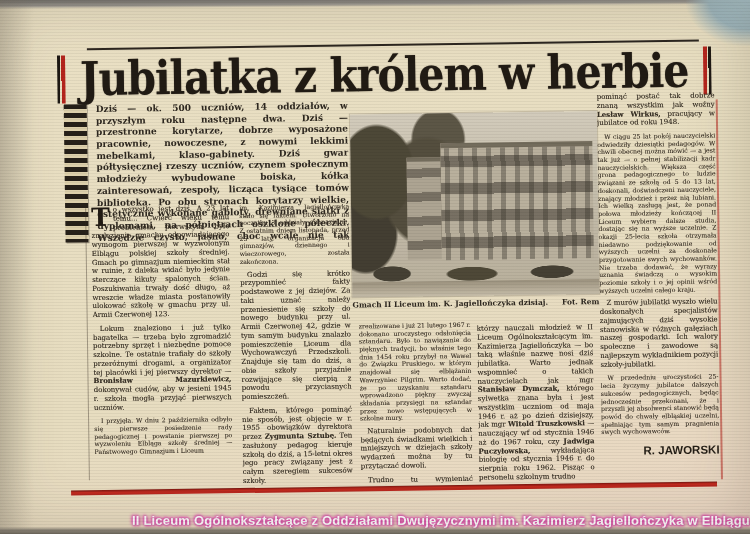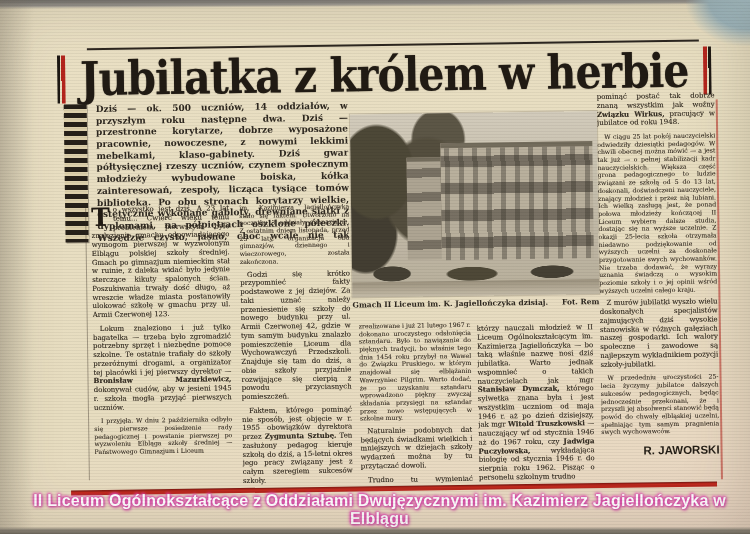--- a/index.html
+++ b/index.html
@@ -85,22 +85,22 @@
   .dropcap{float:left;font-size:25px;line-height:.85;font-weight:bold;margin:1px 3px 0 0;color:#211b14;}
   .colrule{position:absolute;width:1px;background:rgba(56,46,34,.4);}
   .rule-l{left:34px;top:170px;height:272px;}
   .rule-r{right:2px;top:70px;height:380px;width:2px;background:rgba(181,37,29,.55);}
   .signature{position:absolute;left:547px;top:414px;width:118px;text-align:right;
     font-family:"Liberation Sans",sans-serif;font-weight:bold;font-size:11.5px;color:#241e16;}
   .red-bottom-line{position:absolute;left:16px;top:452px;width:646px;height:5px;
     background:linear-gradient(to bottom,#7a1610,#c22a1f 45%,#b5251d);}
 
   
-  .overlay-caption{position:absolute;left:9px;right:0;bottom:6px;text-align:center;
-    font-family:"Liberation Sans",sans-serif;font-weight:bold;font-size:16px;letter-spacing:.2px;
+  .overlay-caption{position:absolute;left:9px;right:0;bottom:6px;text-align:right;
+    font-family:"Liberation Sans",sans-serif;font-weight:bold;font-size:13px;letter-spacing:.2px;
     color:#ffffff;
     text-shadow:0 0 2px #e04bb0,0 0 4px #e04bb0,1px 1px 3px #b82f90,-1px -1px 3px #e04bb0;}
   .grain{position:absolute;inset:0;pointer-events:none;opacity:.05;
     background:repeating-linear-gradient(0deg,#000 0 1px,transparent 1px 3px);}
 </style>
 </head>
 <body>
 
 <div class="scan-top-strip"></div>
 <div class="scan-corner-blue"></div>
@@ -153,21 +153,21 @@
     <p class="small noindent">zrealizowane i już 21 lutego 1967 r. dokonano uroczystego odsłonięcia sztandaru. Było to nawiązanie do pięknych tradycji, bo właśnie tego dnia 1454 roku przybył na Wawel do Związku Pruskiego, w którym znajdował się elblążanin Wawrzyniec Pilgrim. Warto dodać, że po uzyskaniu sztandaru wprowadzono piękny zwyczaj składania przysięgi na sztandar przez nowo wstępujących w szkolne mury.</p>
     <p>Naturalnie podobnych dat będących świadkami wielkich i mniejszych w dziejach szkoły wydarzeń można by tu przytaczać dowoli.</p>
     <p>Trudno tu wymieniać nazwiska wszystkich pedagogów,</p>
   </div>
 
   <div class="col col4">
     <p class="noindent"><span>którzy nauczali młodzież w II Liceum Ogólnokształcącym im. Kazimierza Jagiellończyka — bo taką właśnie nazwę nosi dziś jubilatka. Warto jednak wspomnieć o takich nauczycielach jak mgr </span><b>Stanisław Dymczak,</b><span> którego sylwetka znana była i jest wszystkim uczniom od maja 1946 r. aż po dzień dzisiejszy, jak mgr </span><b>Witold Truszkowski</b><span> — nauczający wf od stycznia 1946 aż do 1967 roku, czy </span><b>Jadwiga Puczyłowska,</b><span> wykładająca biologię od stycznia 1946 r. do sierpnia roku 1962. Pisząc o personelu szkolnym trudno</span></p>
   </div>
 
   <div class="col col5">
-    <p class="noindent"><span>pominąć postać tak dobrze znaną wszystkim jak woźny </span><b>Związku Wirkus,</b><span> pracujący w jubilatce od roku 1948.</span></p>
+    <p class="noindent"><span>pominąć postać tak dobrze znaną wszystkim jak woźny </span><b>Lesław Wirkus,</b><span> pracujący w jubilatce od roku 1948.</span></p>
     <p class="small">W ciągu 25 lat pokój nauczycielski odwiedziły dziesiątki pedagogów. W chwili obecnej można mówić — a jest tak już — o pełnej stabilizacji kadr nauczycielskich. Większa część grona pedagogicznego to ludzie związani ze szkołą od 5 do 13 lat, doskonali, doświadczeni nauczyciele, znający młodzież i przez nią lubiani. Ich wielką zasługą jest, że ponad połowa młodzieży kończącej II Liceum wybiera dalsze studia, dostając się na wyższe uczelnie. Z okazji 25-lecia szkoła otrzymała niedawno podziękowanie od wyższych uczelni za doskonałe przygotowanie swych wychowanków. Nie trzeba dodawać, że wyrazy uznania świadczą o wysokim poziomie szkoły i o jej opinii wśród wyższych uczelni całego kraju.</p>
     <p>Z murów jubilatki wyszło wielu doskonałych specjalistów zajmujących dziś wysokie stanowiska w różnych gałęziach naszej gospodarki. Ich walory społeczne i zawodowe są najlepszym wykładnikiem pozycji szkoły-jubilatki.</p>
     <p class="small">W przededniu uroczystości 25-lecia życzymy jubilatce dalszych sukcesów pedagogicznych, będąc jednocześnie przekonani, że i przyszli jej absolwenci stanowić będą powód do chwały elbląskiej uczelni, spełniając tym samym pragnienia swych wychowawców.</p>
   </div>
 
   <div class="signature">R. JAWORSKI</div>
   <div class="red-bottom-line"></div>
 </div>
 
 <div class="overlay-caption">II Liceum Ogólnokształcące z Oddziałami Dwujęzycznymi im. Kazimierz Jagiellończyka w Elblągu</div>

